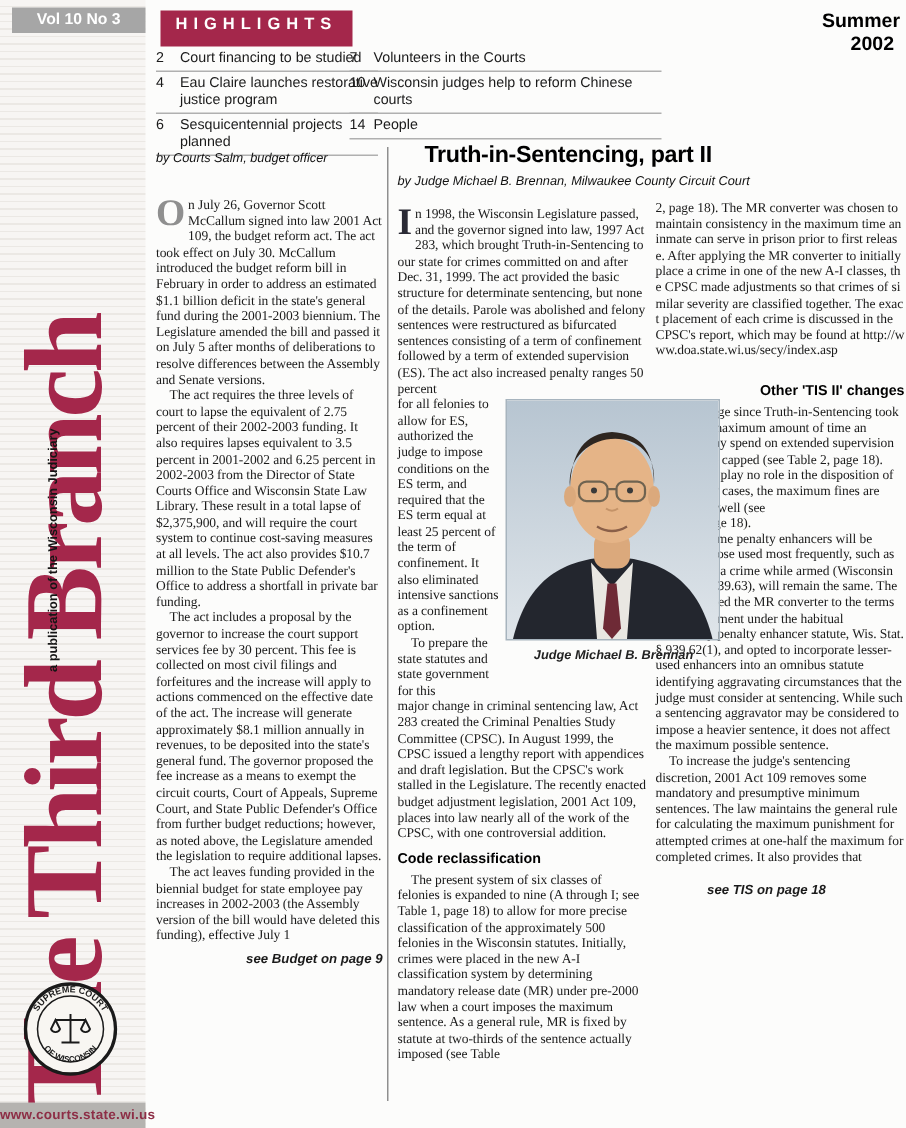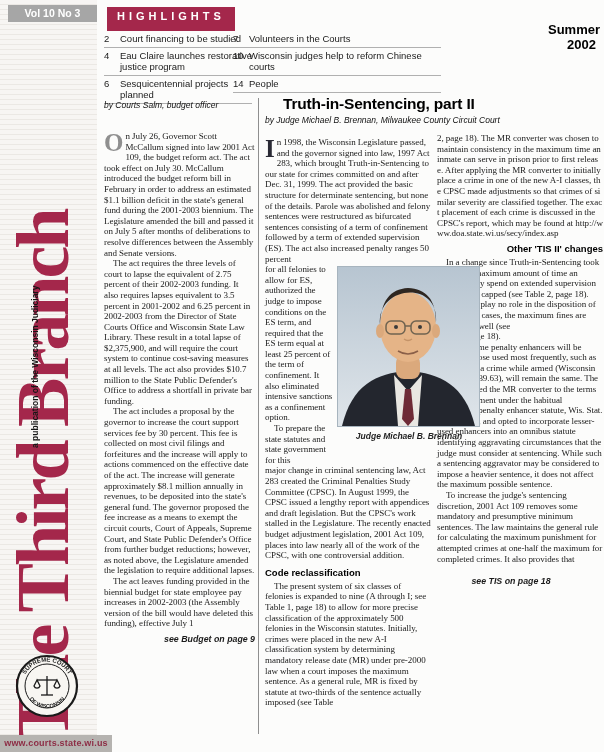--- a/index.html
+++ b/index.html
@@ -10,28 +10,28 @@
   .sidebar{position:absolute;left:0;top:0;width:97px;height:752px;
            background:repeating-linear-gradient(180deg,#f7f5f3 0 4px,#ebe8e4 4px 5px);}
   .volbox{position:absolute;left:8px;top:5px;width:89px;height:17px;background:#a6a6a6;
           color:#fff;font:bold 10.5px/17px "Liberation Sans",sans-serif;text-align:center;}
   .mast-title{position:absolute;left:5px;top:741px;transform:rotate(-90deg);transform-origin:0 0;
           font-family:"Liberation Serif",serif;font-weight:bold;font-size:74px;line-height:76px;
           color:#a4274b;white-space:nowrap;letter-spacing:-3px;}
   .mast-tagline{position:absolute;left:30px;top:448px;transform:rotate(-90deg);transform-origin:0 0;
           font:bold 8.5px "Liberation Sans",sans-serif;color:#151515;white-space:nowrap;}
   .seal{position:absolute;left:15px;top:654px;}
-  .webbar{position:absolute;left:0;top:735px;width:112px;height:17px;background:#b5b3b0;
+  .webbar{position:absolute;left:0;top:735px;width:97px;height:17px;background:#b5b3b0;
           color:#8d2e46;font:bold 9px/17px "Liberation Sans",sans-serif;text-align:center;letter-spacing:.2px;}
 
   
   .hl-box{position:absolute;left:107px;top:7px;height:24px;padding:0 10px;background:#a4274b;
           color:#fff;font:bold 11px/18px "Liberation Sans",sans-serif;letter-spacing:4px;}
   .issue{position:absolute;right:4px;top:6px;width:78px;text-align:right;
-         font:bold 13px/15px "Liberation Sans",sans-serif;color:#000;margin-top:16px;}
+         font:bold 13px/15px "Liberation Sans",sans-serif;color:#000;}
   .issue .year{padding-right:4px;}
   .hl-col{position:absolute;top:31px;font:9.5px/11px "Liberation Sans",sans-serif;color:#1a1a1a;}
   .hl-left{left:104px;width:148px;}
   .hl-right{left:233px;width:208px;}
   .hl-item{display:flex;border-bottom:1px solid #b0b0b0;padding:2px 0 3px;}
   .hl-num{width:15px;flex:none;}
   .hl-label{flex:1;padding-left:1px;}
 
   
   .art-title{font:bold 14px/15.5px "Liberation Sans",sans-serif;letter-spacing:-.2px;color:#000;}
@@ -50,21 +50,21 @@
   .vdiv{position:absolute;left:258px;top:98px;height:636px;width:0;border-left:1px solid #8f8f8f;}
 
   
   .tis-head{position:absolute;left:265px;top:95px;width:336px;}
   .tis-title{font:bold 15.5px/17px "Liberation Sans",sans-serif;letter-spacing:-.2px;color:#000;margin-left:18px;}
   .tis-col1{position:absolute;left:265px;top:137px;width:166px;}
   .tis-col2{position:absolute;left:437px;top:133px;width:166px;}
   .narrow1{width:70px;}
   .narrow2{margin-left:50px;}
   .sect{font:bold 9.5px/12px "Liberation Sans",sans-serif;margin:6px 0 2px;color:#000;}
-  .sect-right{text-align:right;margin-top:4px;}
+  .sect-right{text-align:right;margin-top:16px;}
   .tis-cont{text-align:center;padding-right:18px;margin-top:12px;}
   .url-line{word-break:break-all;}
 
   
   .photo{position:absolute;left:337px;top:266px;width:143px;height:161px;border:1px solid #a7b4be;box-sizing:border-box;}
   .photo svg{display:block;}
   .caption{position:absolute;left:327px;top:431px;width:164px;text-align:center;
            font:italic bold 8.5px "Liberation Sans",sans-serif;color:#222;}
 </style>
 </head>

